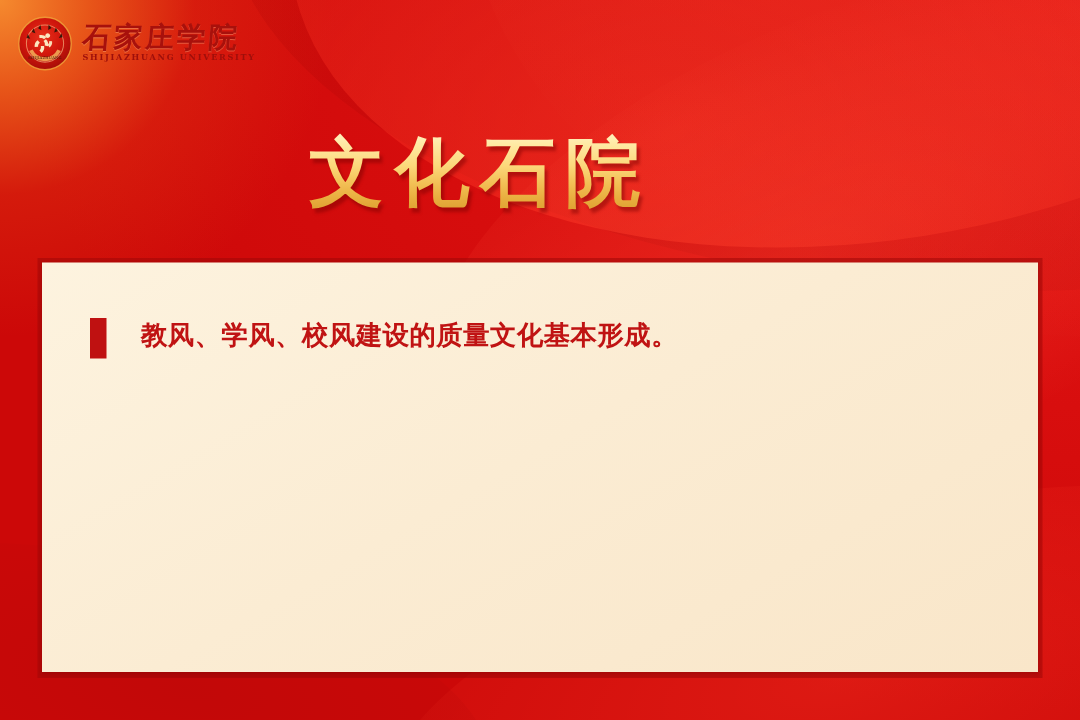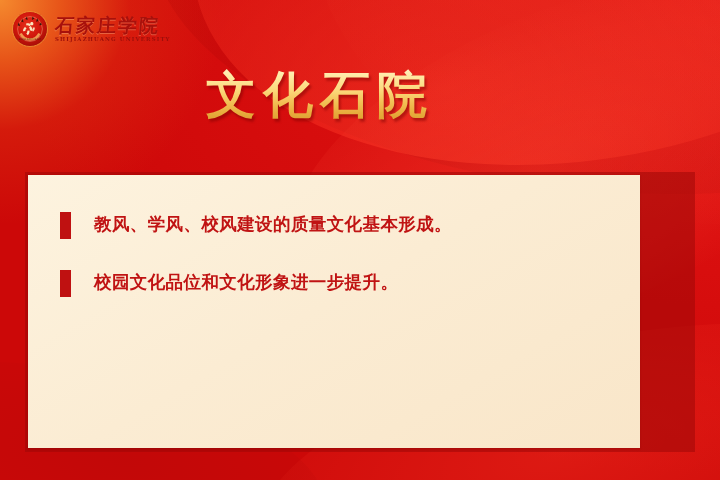--- a/index.html
+++ b/index.html
@@ -114,21 +114,21 @@
     font-weight: 700;
     color: #9e0f0b;
     letter-spacing: 1.15px;
     font-family: "DejaVu Serif", "Liberation Serif", serif;
     white-space: nowrap;
   }
 
   
   .slide-title {
     position: absolute;
-    top: 62px;
+    top: 82px;
     left: 0;
     width: 640px;
     text-align: center;
     z-index: 6;
   }
   .slide-title span {
     font-size: 50px;
     font-weight: 700;
     letter-spacing: 7px;
     font-family: "DejaVu Sans", "Liberation Sans", sans-serif;
@@ -154,21 +154,21 @@
     width: 670px;
     height: 280px;
     background: #9e0707;
     opacity: 0.55;
     z-index: 3;
   }
   .panel {
     position: absolute;
     left: 28px;
     top: 175px;
-    width: 612px;
+    width: 664px;
     height: 273px;
     background: linear-gradient(150deg, #fdf3df 0%, #fbecd3 48%, #f9e6c9 100%);
     z-index: 4;
     padding: 34px 30px 0 32px;
     box-shadow: 0 1px 2px rgba(90,0,0,0.18);
   }
 
   .bullet-list {
     list-style: none;
     margin: 0;
@@ -259,22 +259,18 @@
 
   <div class="panel-shadow"></div>
   <div class="panel">
     <ul class="bullet-list">
 
       <li class="bullet-item">
         <span class="bullet-marker"></span>
         <span class="bullet-text">教风、学风、校风建设的质量文化基本形成。</span>
       </li>
 
-      <li class="bullet-item">
-        <span class="bullet-marker"></span>
-        <span class="bullet-text">校园文化品位和文化形象进一步提升。</span>
-      </li>
 
 
     </ul>
   </div>
 
 </div>
 
 </body></html>

